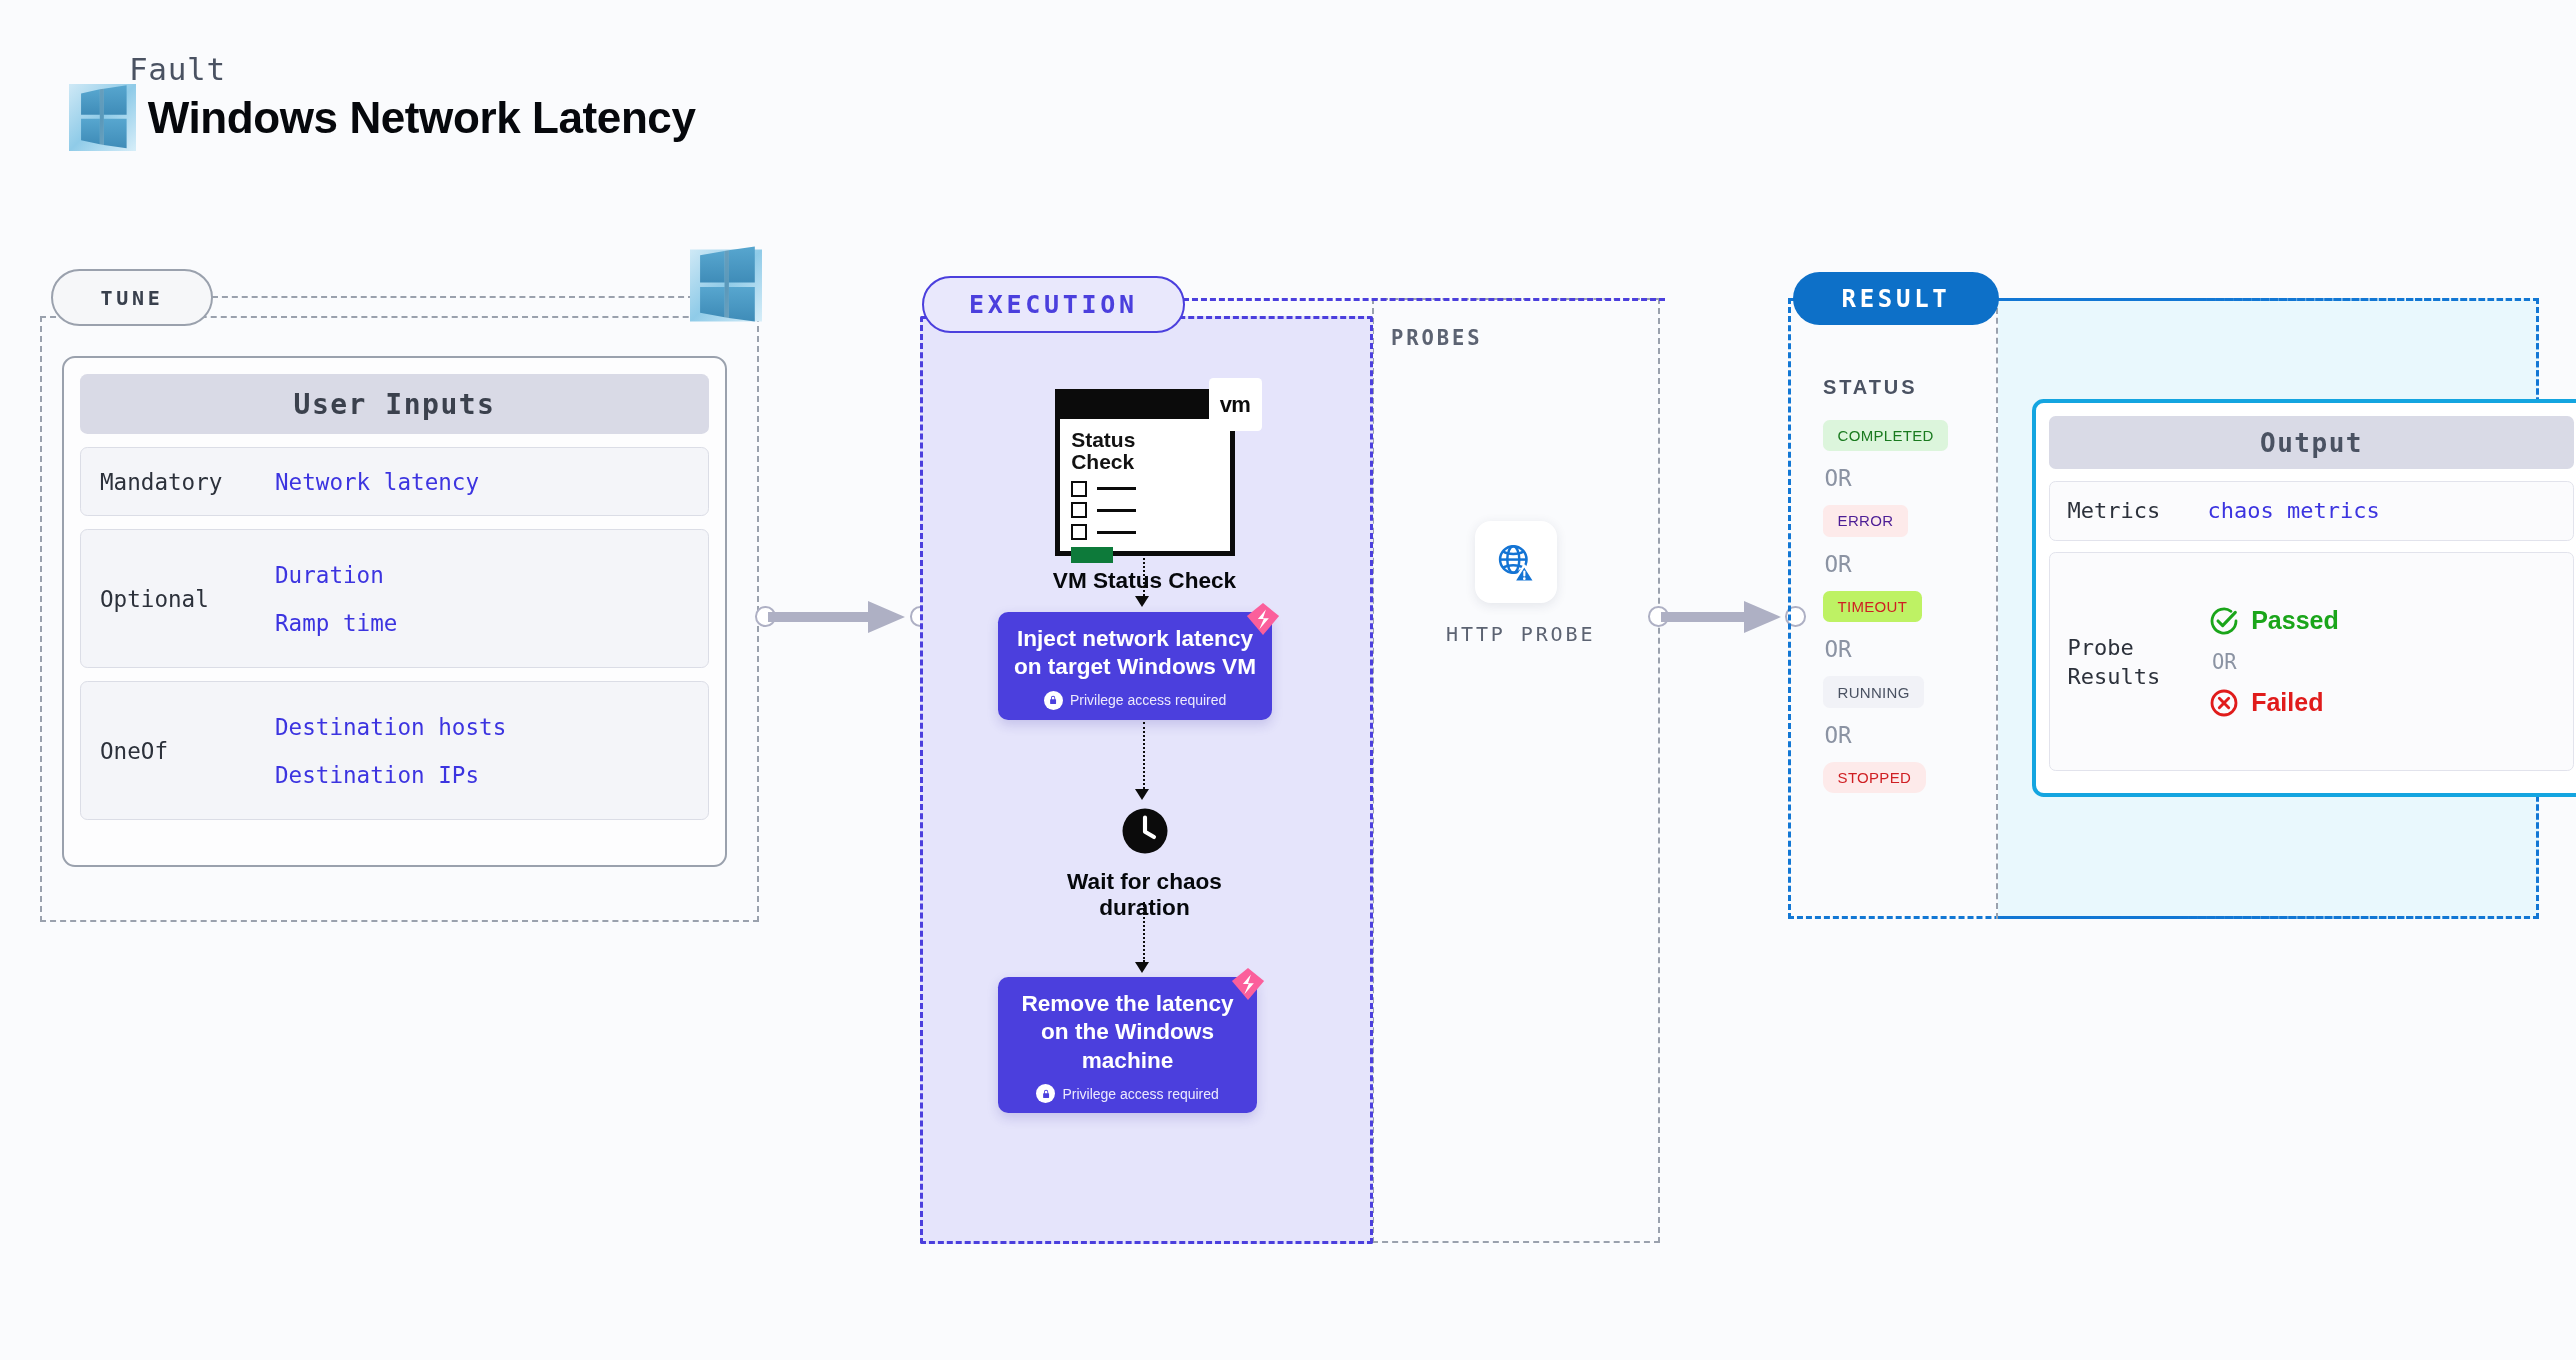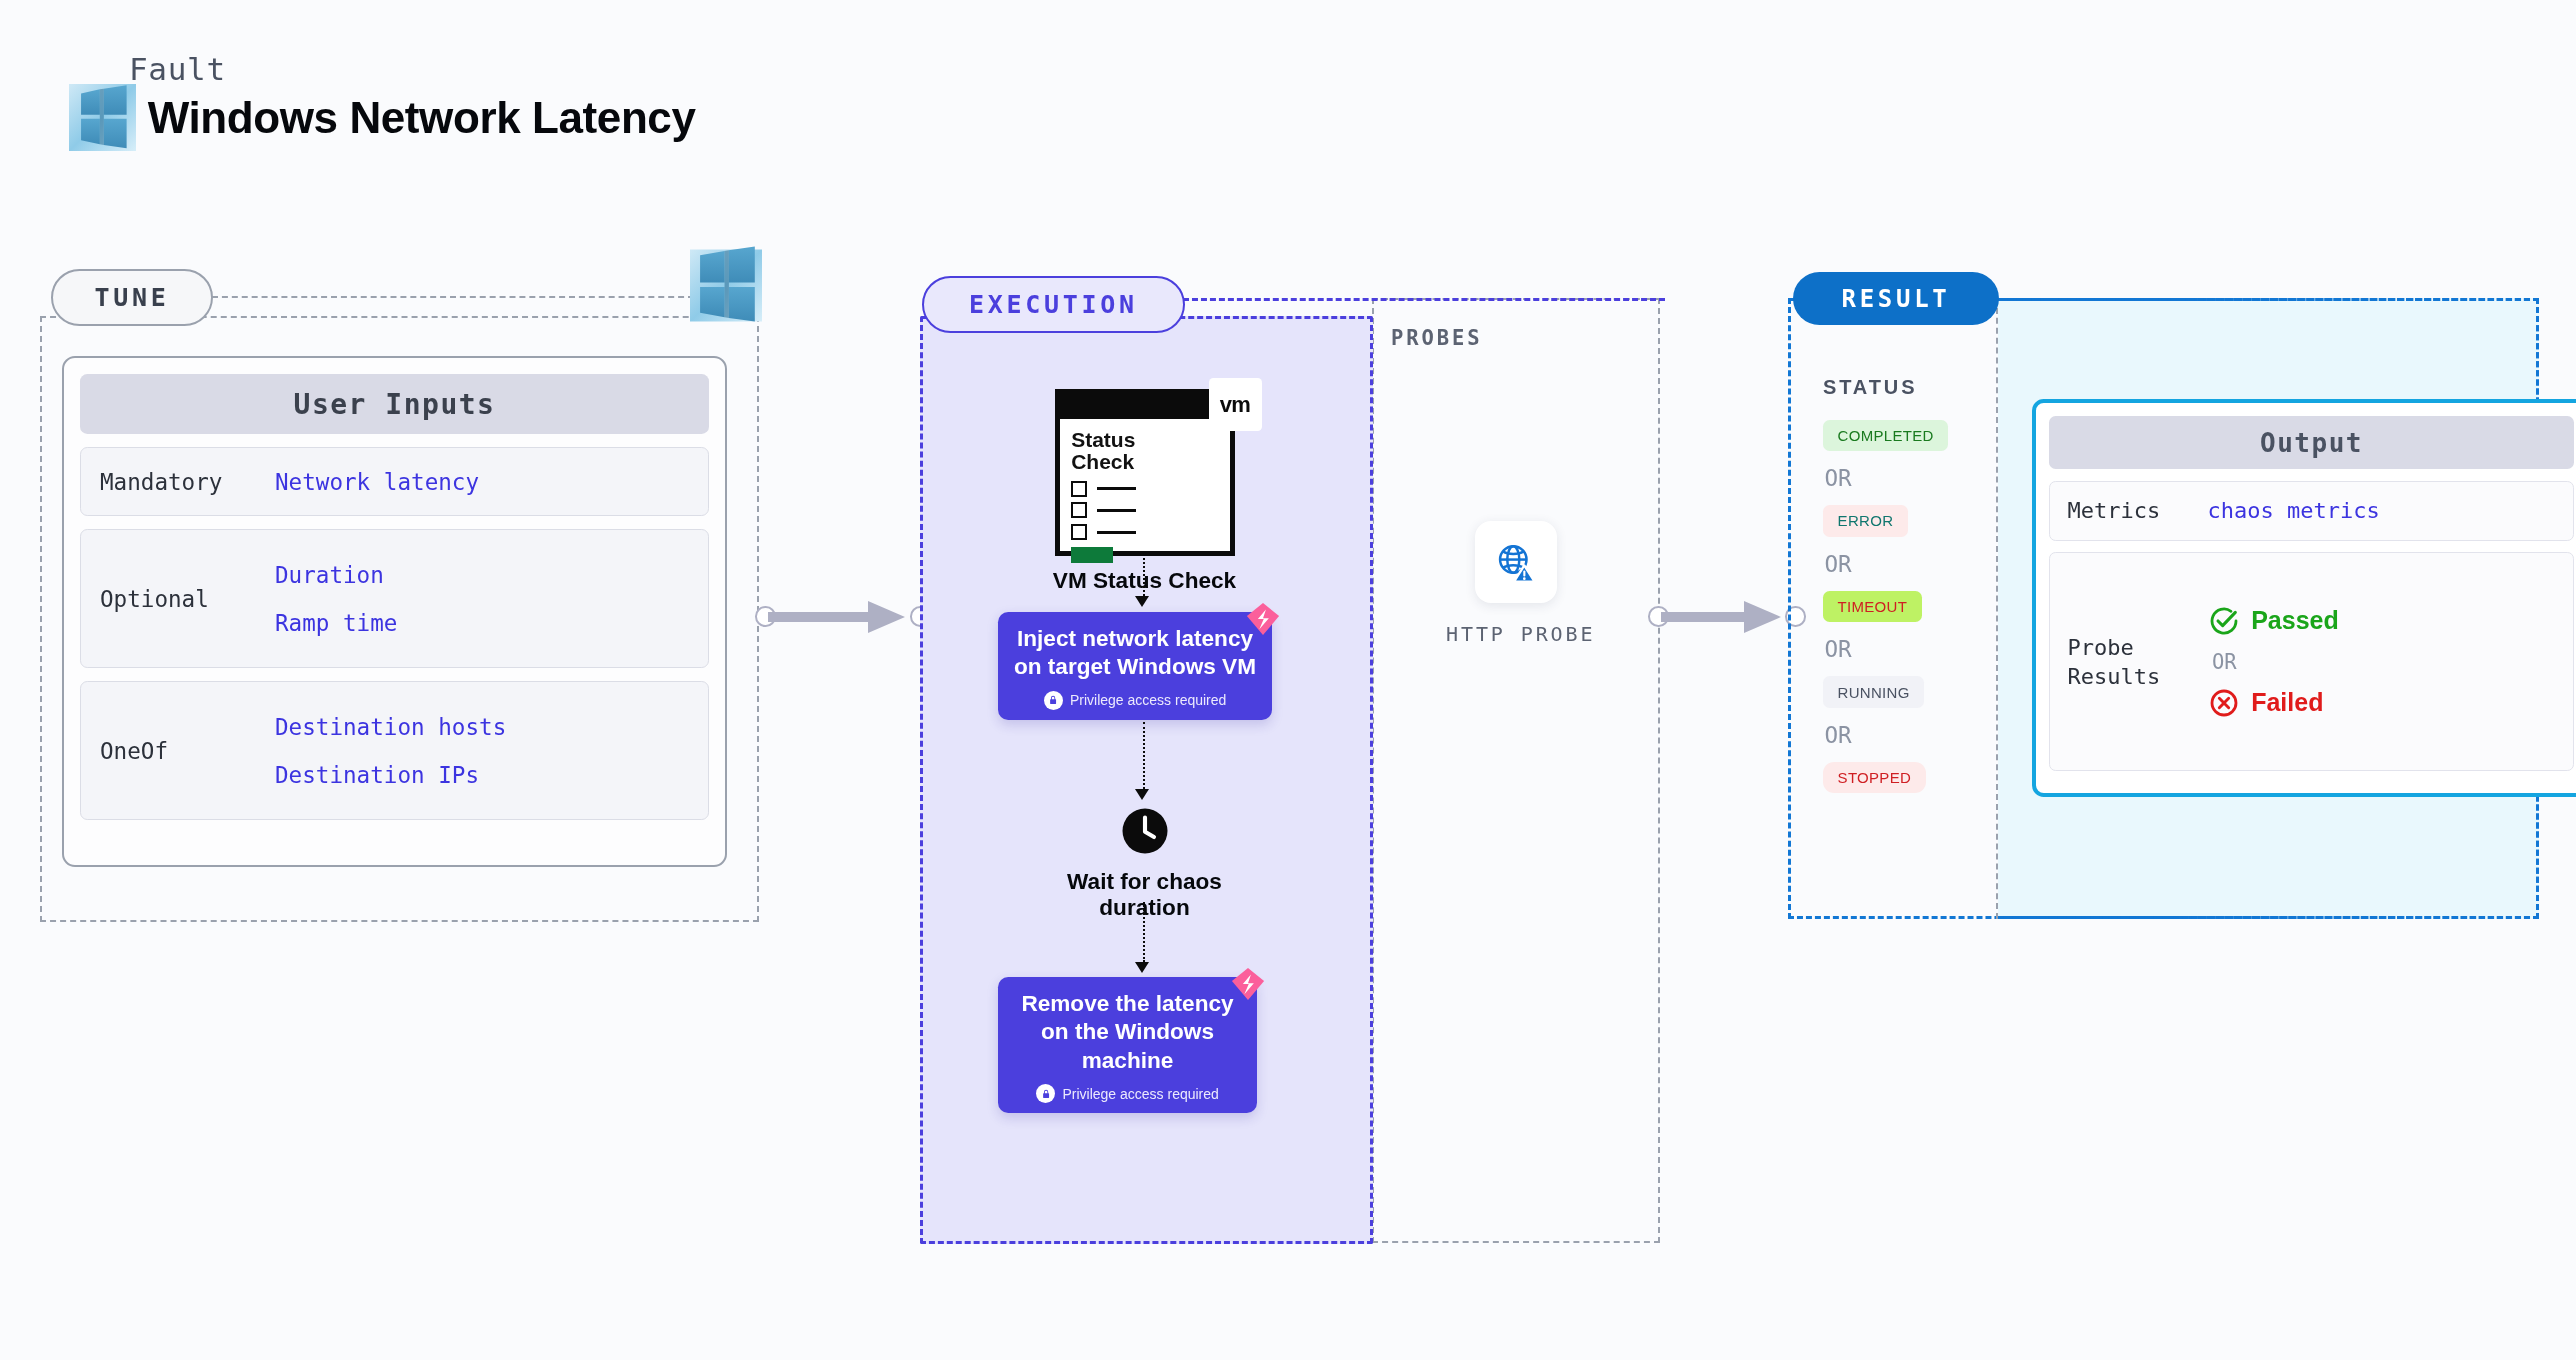--- a/index.html
+++ b/index.html
@@ -30,21 +30,21 @@
   .sec-pill {
     position: absolute; display: flex; align-items: center; justify-content: center;
     border-radius: 730px; font-family: "DejaVu Sans Mono", monospace;
     font-weight: 700; letter-spacing: 3.7px; white-space: nowrap; z-index: 6;
   }
 
   
   #tune-box { left: 40px; top: 316px; width: 719px; height: 606px;
               border-width: 2.9px; border-color: #9aa1ad; background: transparent; }
   #tune-pill { left: 51px; top: 269px; width: 162px; height: 57px;
-               background: #f6f7f9; border: 2.9px solid #9aa1ad; color: #39404d; font-size: 25px; }
+               background: #f6f7f9; border: 2.9px solid #9aa1ad; color: #39404d; font-size: 20px; }
 
   .inputs-card {
     position: absolute; left: 62px; top: 356px; width: 665px; height: 511px;
     background: #fdfdfe; border: 2.9px solid #9aa1ad; border-radius: 13px; padding: 16px;
   }
   .inputs-title {
     height: 60px; background: #d9dae6; border-radius: 7.3px;
     display: flex; align-items: center; justify-content: center;
     font-family: "DejaVu Sans Mono", monospace; font-size: 28px; font-weight: 700;
     color: #3b414d; letter-spacing: 1.5px;
@@ -435,21 +435,21 @@
   <div class="sec-box" id="result-box"></div>
   <div id="result-dash"></div>
   <div id="result-divider"></div>
   <div class="sec-pill" id="result-pill">RESULT</div>
 
   <div class="status-col">
     <div class="status-head">STATUS</div>
 
     <div><span class="status-chip" id="chip-completed" style="background: rgb(220, 245, 220); color: rgb(26, 122, 31);">COMPLETED</span></div>
     <div class="status-or">OR</div>
-    <div><span class="status-chip" id="chip-error" style="background: rgb(253, 234, 234); color: #0f766e;">ERROR</span></div>
+    <div><span class="status-chip" id="chip-error" style="background: rgb(253, 234, 234); color: #4c1d95;">ERROR</span></div>
     <div class="status-or">OR</div>
     <div><span class="status-chip" id="chip-timeout" style="background: #bef264; color: rgb(207, 31, 35); text-align: center;">TIMEOUT</span></div>
     <div class="status-or">OR</div>
     <div><span class="status-chip" id="chip-running" style="background: rgb(241, 242, 247); color: rgb(74, 82, 98);">RUNNING</span></div>
     <div class="status-or">OR</div>
     <div><span class="status-chip" id="chip-stopped" style="background: rgb(253, 234, 234); color: rgb(207, 31, 35); border-radius: 11px;">STOPPED</span></div>
   </div>
 
   <div class="output-card">
     <div class="output-title">Output</div>

